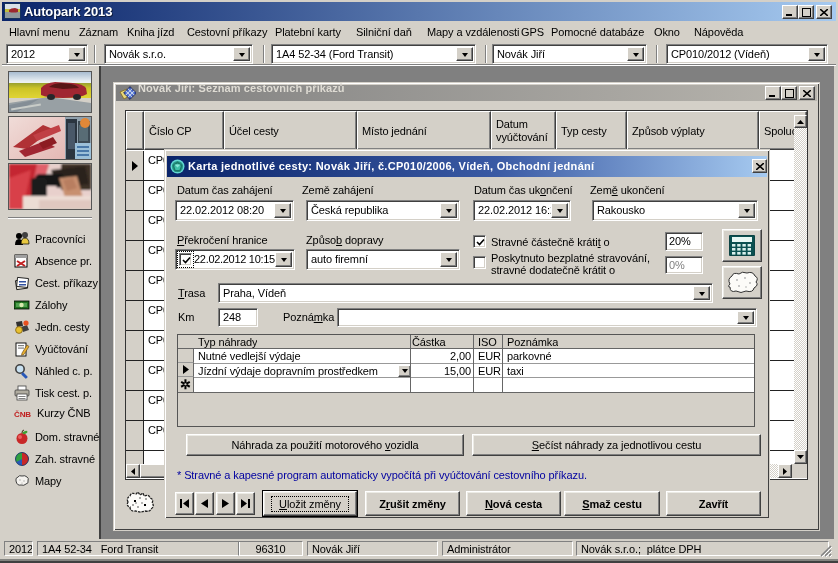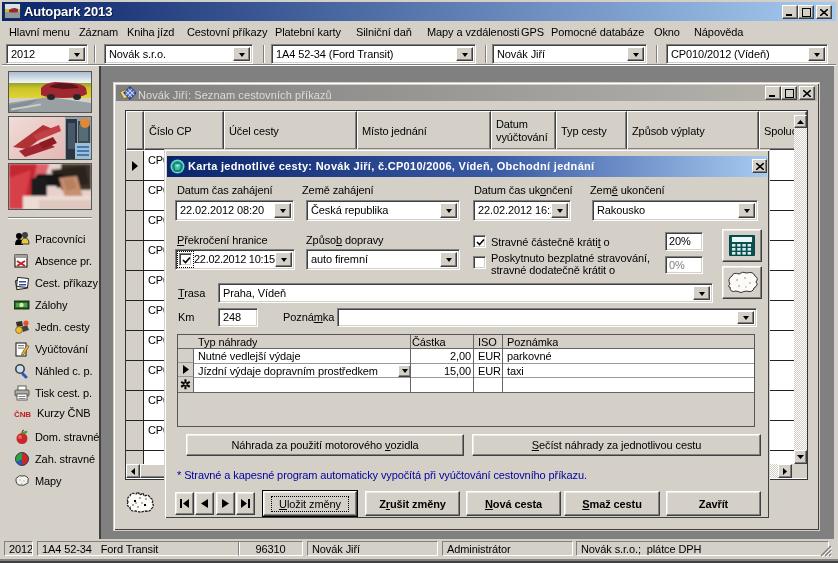--- a/index.html
+++ b/index.html
@@ -271,21 +271,21 @@
           <rect x="6.5" y="2.5" width="9" height="9" fill="#4060c8" stroke="#101840" stroke-width=".8"></rect>
           <g stroke="#c8d8f0" stroke-width="1">
             <line x1="6.5" y1="5.5" x2="15.5" y2="5.5"></line>
             <line x1="6.5" y1="8.5" x2="15.5" y2="8.5"></line>
             <line x1="9.5" y1="2.5" x2="9.5" y2="11.5"></line>
             <line x1="12.5" y1="2.5" x2="12.5" y2="11.5"></line>
           </g>
         </g>
       </svg>
   </div>
-  <div class="abs" style="left:25px;top:7px;font-weight:normal;color:#dedbd3;letter-spacing:0.1px">Novák Jiří: Seznam cestovních příkazů</div>
+  <div class="abs" style="left:25px;top:0;font-weight:bold;color:#dedbd3;letter-spacing:0.1px">Novák Jiří: Seznam cestovních příkazů</div>
   <div class="abs cap-btn" style="left:652px;top:4px;width:16px;height:14px">
       <svg width="8" height="7">
         <rect x="0" y="5" width="6" height="2" fill="#000"></rect>
       </svg>
     </div>
   <div class="abs cap-btn" style="left:668px;top:4px;width:16px;height:14px">
       <svg width="9" height="9">
         <rect x="0" y="0" width="9" height="9" fill="none" stroke="#000" stroke-width="2"></rect>
       </svg>
     </div>

